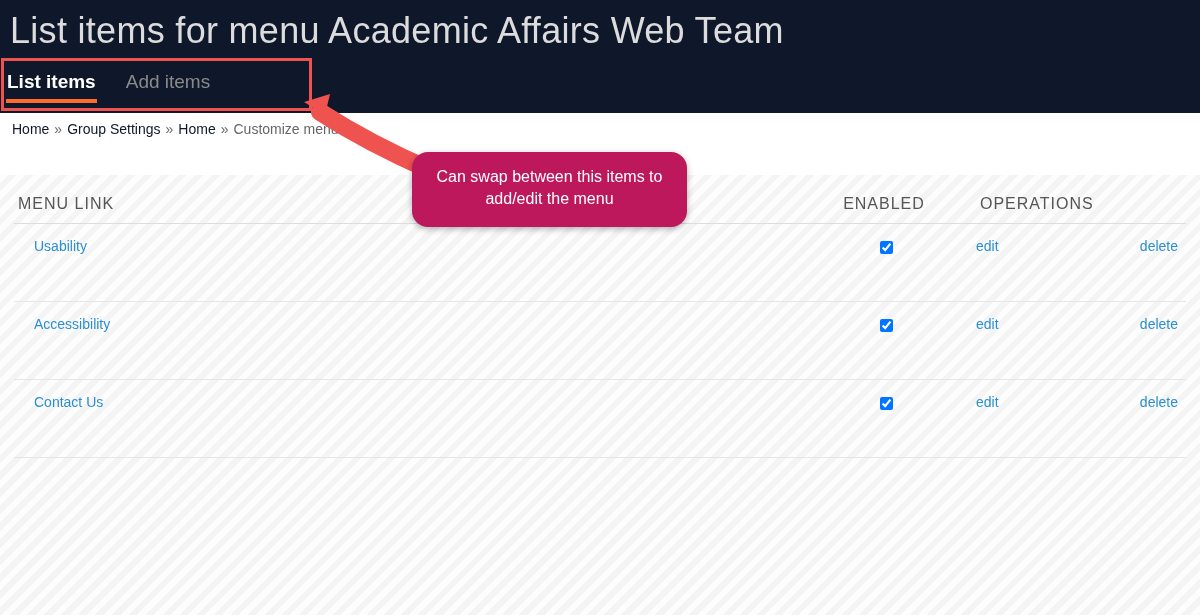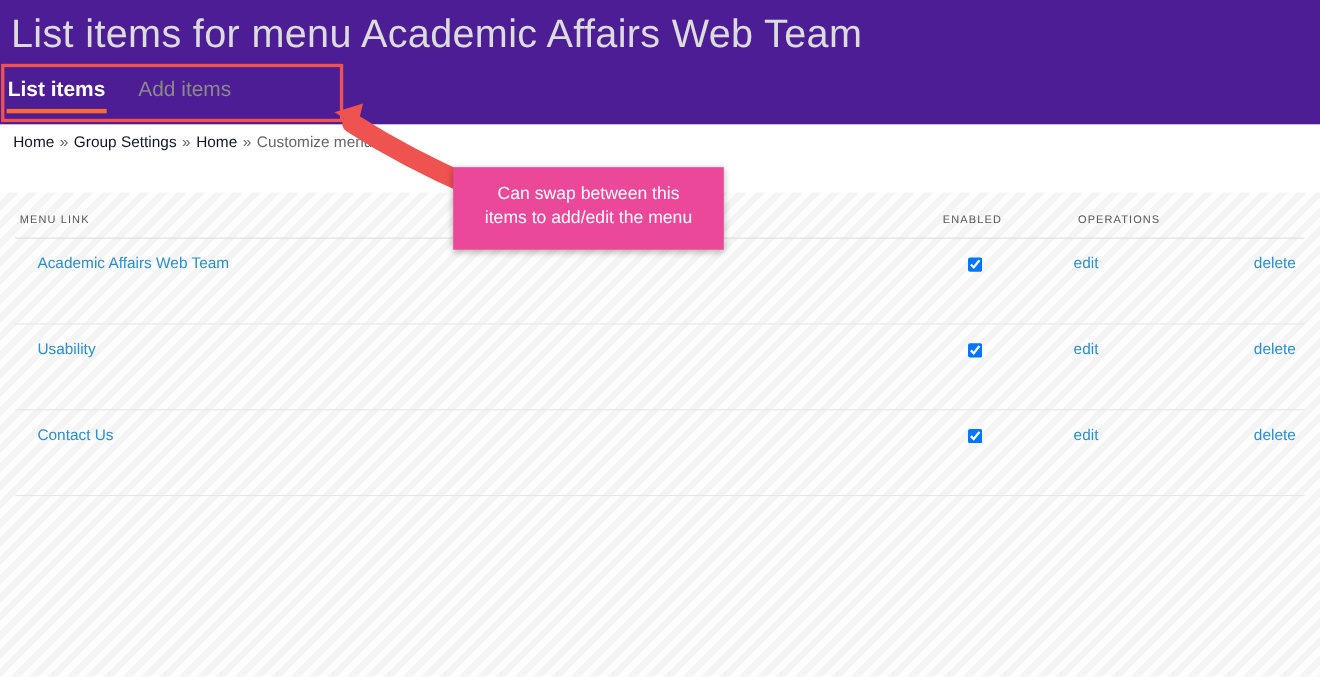--- a/index.html
+++ b/index.html
@@ -10,21 +10,21 @@
     color: #333;
     width: 1200px;
     height: 615px;
     overflow: hidden;
     position: relative;
     background:#fff;
   }
 
   
   .header {
-    background:#4c1d95;
+    background:#0f172a;
     color:#ccc;
     padding: 0 0 0 10px;
     height: 113px;
     position:relative;
   }
   .header h1 {
     margin:0;
     padding-top:10px;
     font-size: 36px;
     font-weight: 400;
@@ -89,21 +89,21 @@
   
   table.menu-table {
     width:100%;
     border-collapse:collapse;
     margin-top:30px;
   }
   table.menu-table thead th {
     text-align:left;
     font-weight:400;
     color:#555;
-    font-size:10px;
+    font-size:16px;
     letter-spacing:1px;
     padding: 20px 8px 10px 4px;
     border-bottom:1px solid #ddd;
   }
   table.menu-table thead th.col-enabled { text-align:center; width:180px; }
   table.menu-table thead th.col-ops { width:210px; }
   table.menu-table tbody td {
     padding: 14px 8px 44px 20px;
     border-bottom:1px solid #e6e6e6;
     vertical-align:top;
@@ -116,24 +116,24 @@
   td.ops .opwrap { display:flex; justify-content:space-between; padding-right:0; }
   td.ops .opwrap .del { text-align:right; }
 
   input[type=checkbox]{ transform:scale(1.0); cursor:pointer; }
 
   
   .callout {
     position:absolute;
     left:412px;
     top:152px;
-    width:246px;
-    background:#ec4899;
+    width:275px;
+    background:#be185d;
     color:#fff;
-    border-radius:0;
+    border-radius:16px;
     padding:14px 20px 18px 20px;
     text-align:center;
     font-size:16px;
     line-height:1.35;
     box-shadow:0 2px 6px rgba(0,0,0,0.3);
     z-index:6;
     pointer-events:none;
   }
   
   .callout-connector {
@@ -180,31 +180,31 @@
   <table class="menu-table">
     <thead>
       <tr>
         <th>MENU LINK</th>
         <th class="col-enabled">ENABLED</th>
         <th class="col-ops">OPERATIONS</th>
       </tr>
     </thead>
     <tbody id="menu-tbody">
         <tr>
-          <td class="link"><a href="#">Academic Affairs Web Team</a></td>
+          <td class="link"><a href="#">Usability</a></td>
           <td class="center"><input type="checkbox" checked="" style=""></td>
           <td class="ops">
             <div class="opwrap">
               <a class="op-link" href="#">edit</a>
               <a class="op-link del" href="#">delete</a>
             </div>
           </td>
         </tr>
         <tr>
-          <td class="link"><a href="#">Usability</a></td>
+          <td class="link"><a href="#">Accessibility</a></td>
           <td class="center"><input type="checkbox" checked="" style=""></td>
           <td class="ops">
             <div class="opwrap">
               <a class="op-link" href="#">edit</a>
               <a class="op-link del" href="#">delete</a>
             </div>
           </td>
         </tr>
         <tr>
           <td class="link"><a href="#">Contact Us</a></td>

